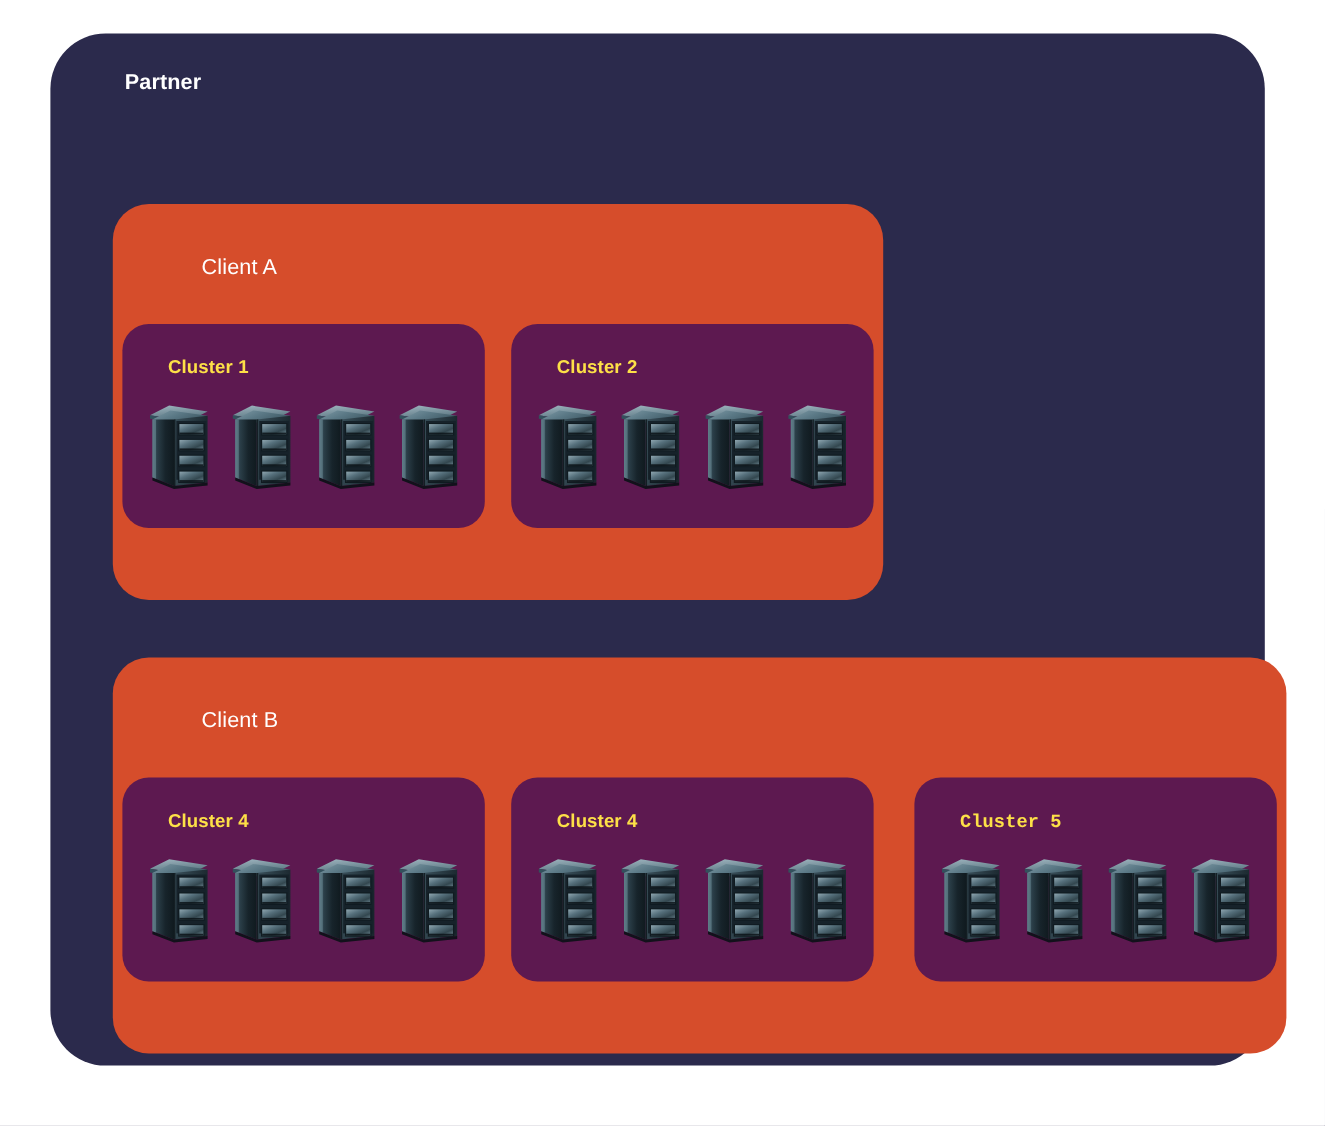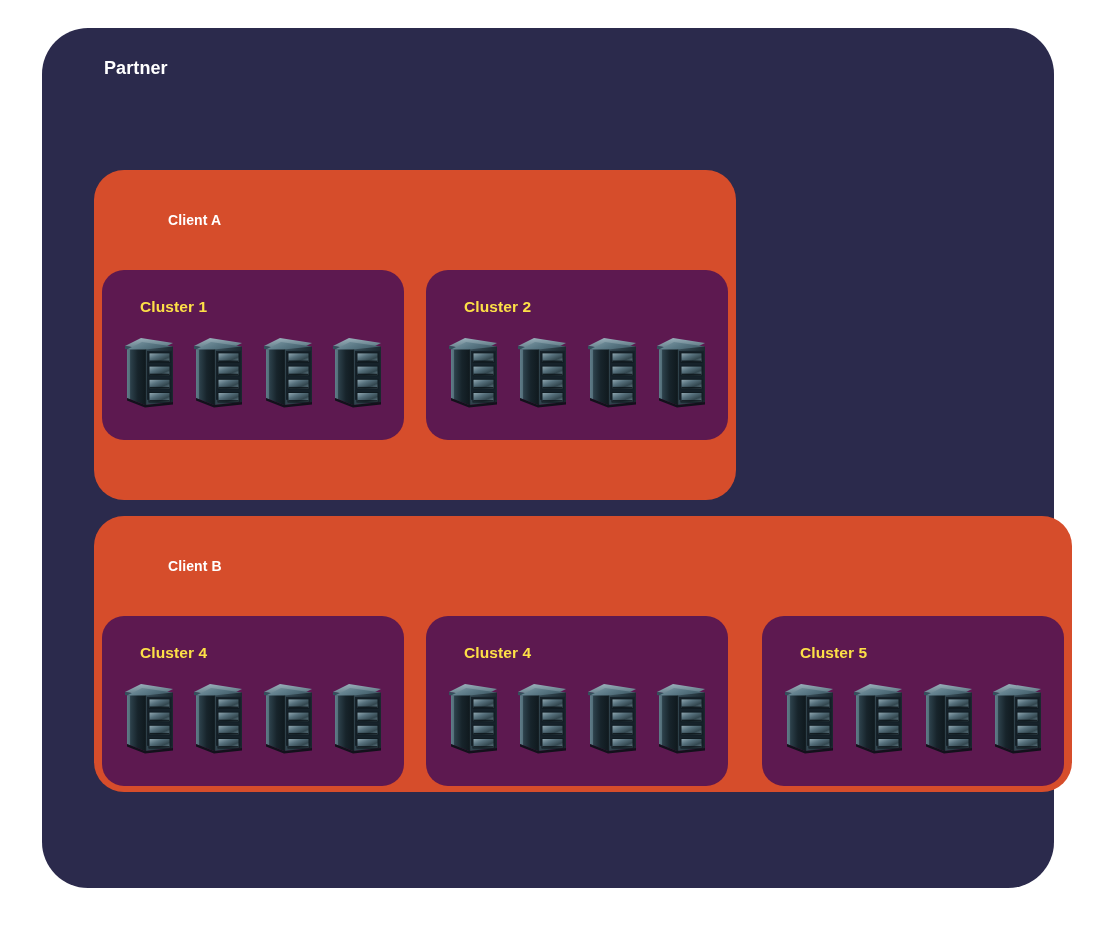--- a/index.html
+++ b/index.html
@@ -52,30 +52,30 @@
     box-sizing: border-box;
   }
   .client-a {
     left: 52px;
     top: 142px;
     width: 642px;
     height: 330px;
   }
   .client-b {
     left: 52px;
-    top: 488px;
+    top: 520px;
     width: 978px;
-    height: 276px;
+    height: 330px;
   }
   .client-title {
     position: absolute;
     left: 74px;
     top: 42px;
-    font-size: 14px;
-    font-weight: bold;
+    font-size: 18px;
+    font-weight: normal;
     color: #ffffff;
     letter-spacing: 0.1px;
     white-space: nowrap;
   }
 
   
   .cluster {
     position: absolute;
     background: #5d1950;
     border-radius: 22px;
@@ -91,21 +91,21 @@
     font-size: 15.5px;
     font-weight: bold;
     color: #fde047;
     letter-spacing: 0.1px;
     white-space: nowrap;
     -webkit-font-smoothing: antialiased;
   }
   
   .cluster-pos-0 { left: 8px; }
   .cluster-pos-1 { left: 332px; }
-  .cluster-pos-2 { left: 668px; }
+  .cluster-pos-2 { left: 668px; font-family: Liberation Mono, monospace; }
 
   
   .racks {
     position: absolute;
     left: 12px;
     top: 62px;
     width: 278px;
     height: 95px;
     display: flex;
     align-items: flex-start;

